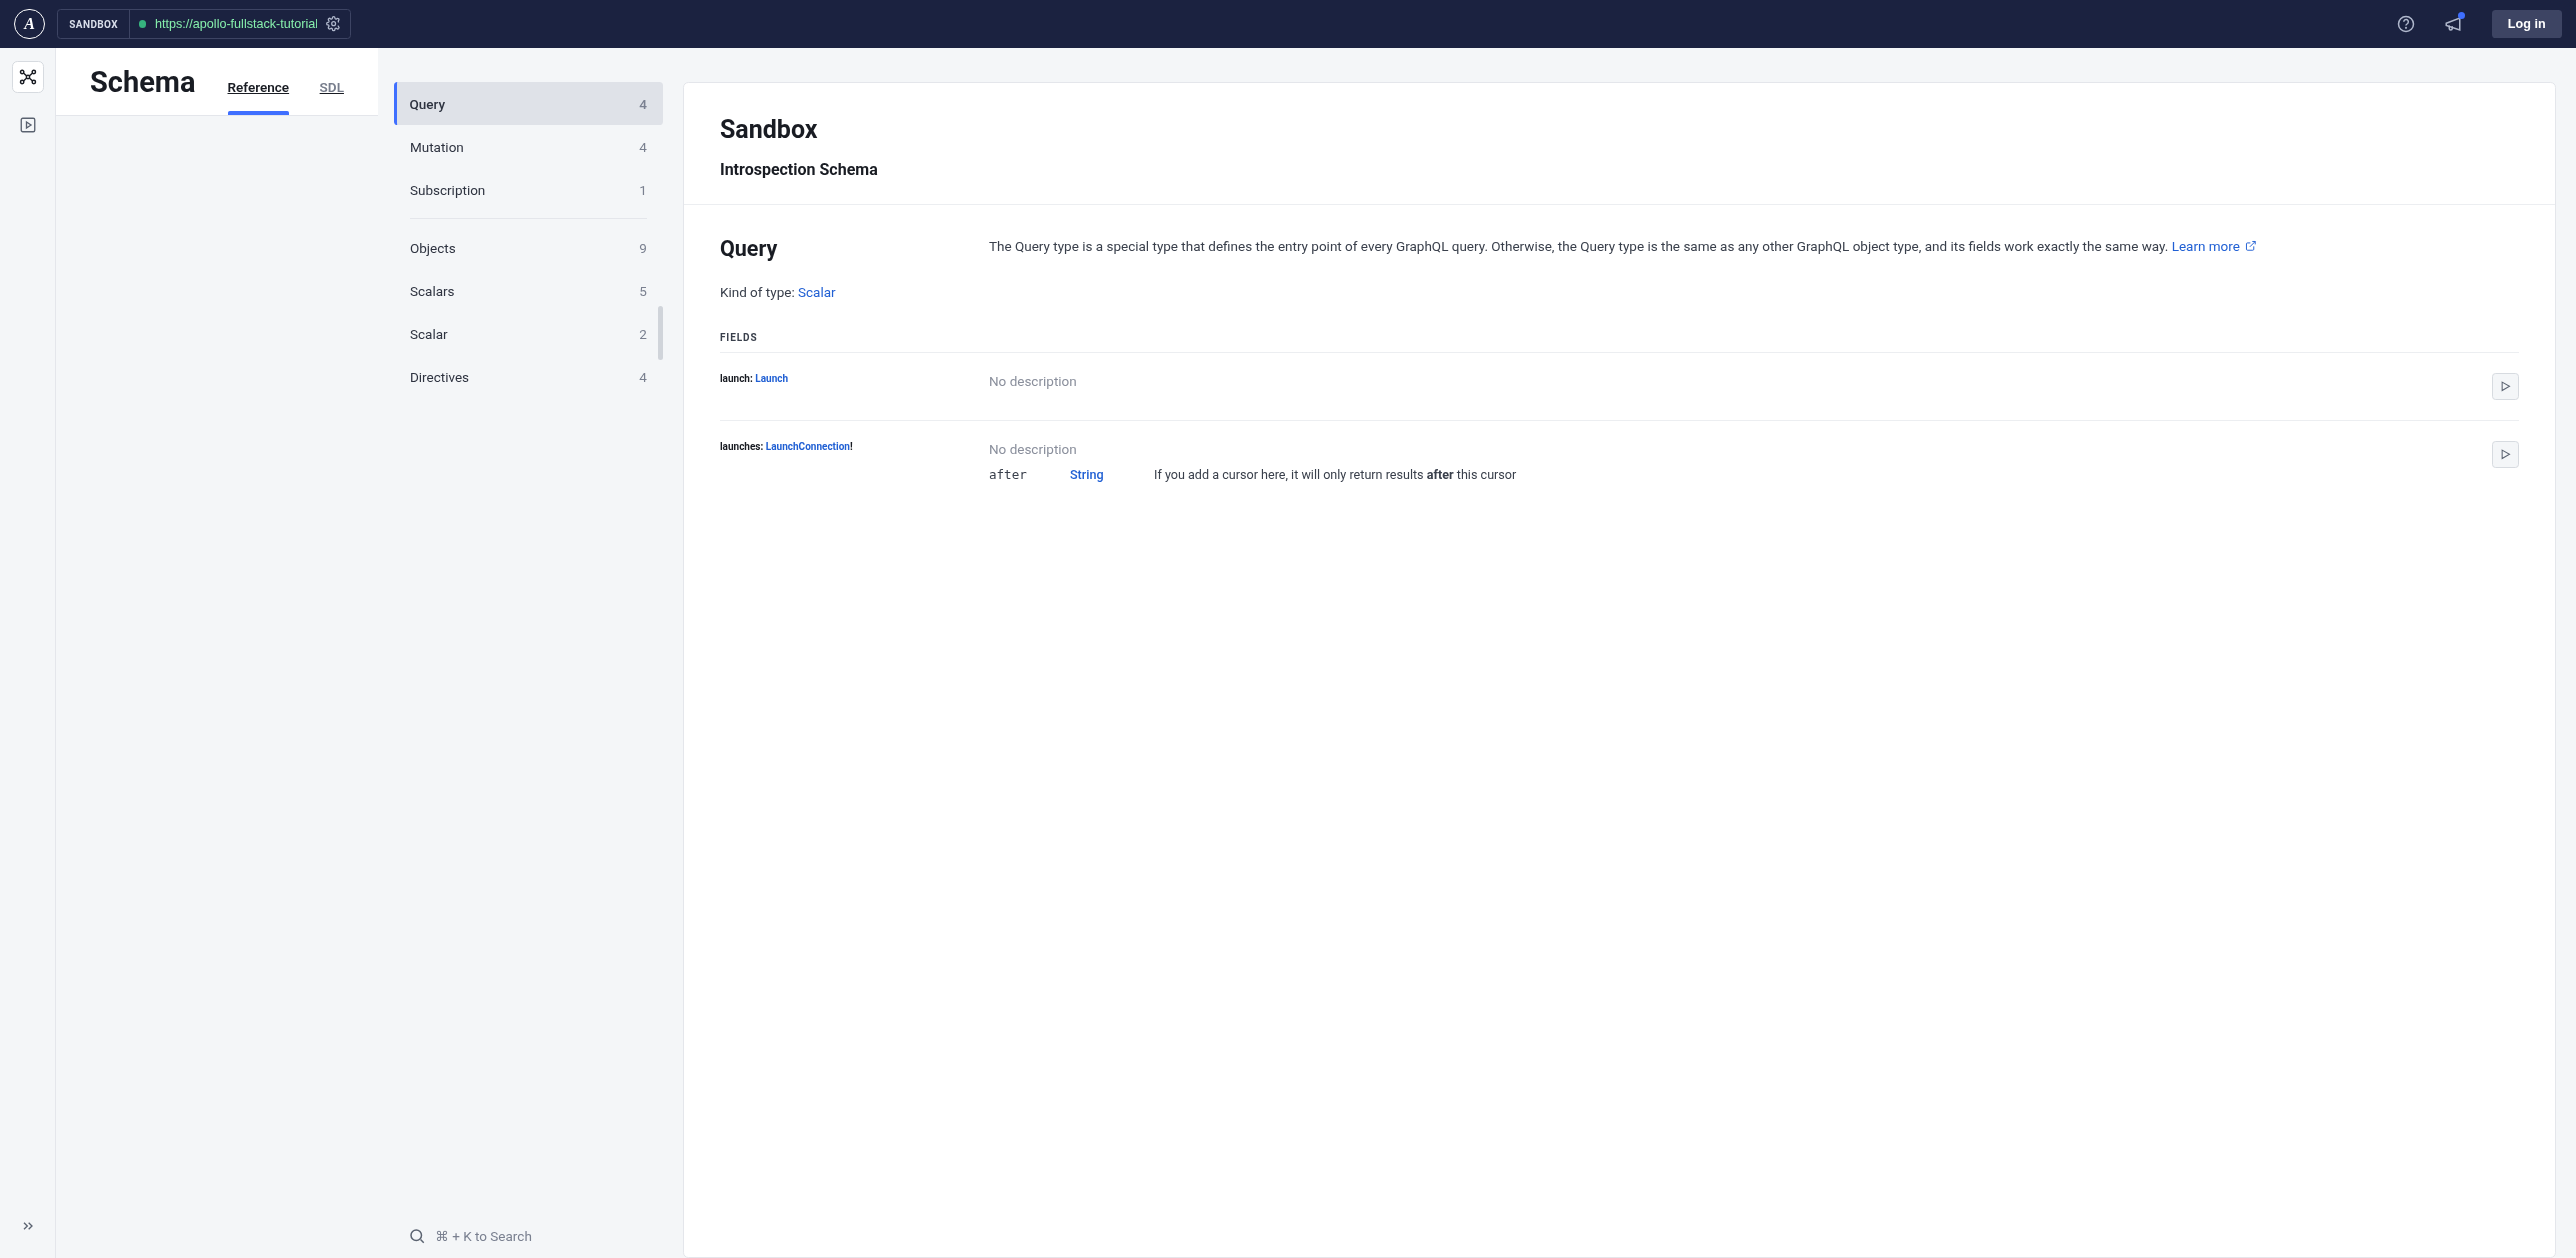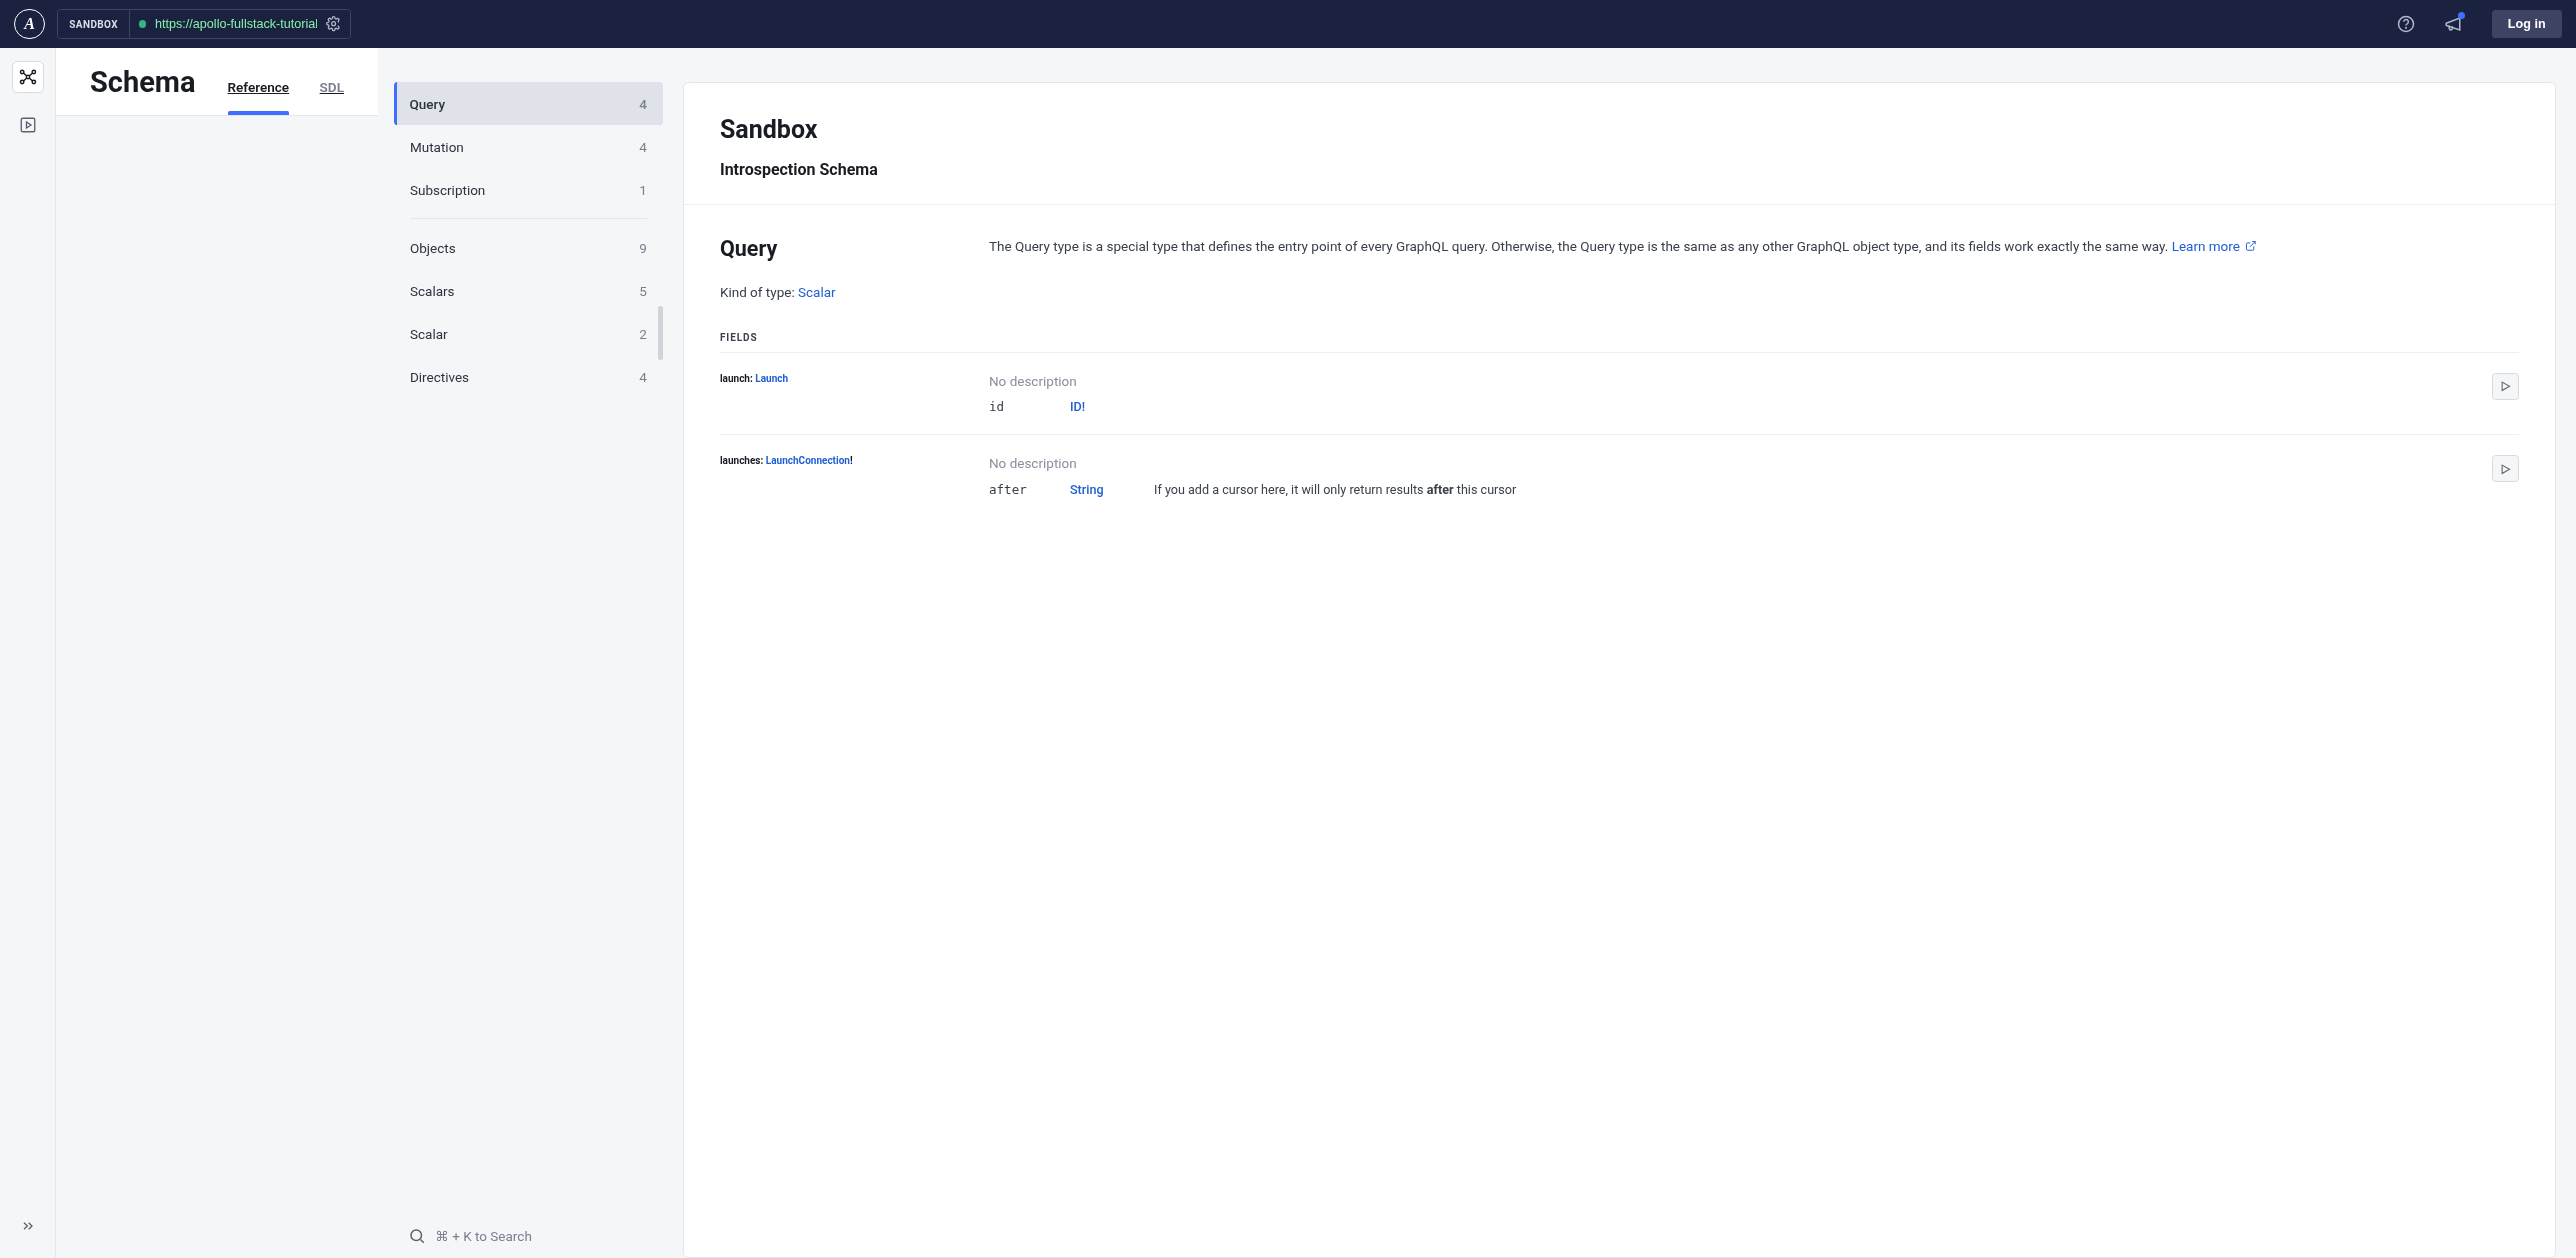--- a/index.html
+++ b/index.html
@@ -221,25 +221,20 @@
 
           <div class="fields-label">FIELDS</div>
 
           <div class="field-block">
             <div class="field-top">
               <div class="field-sig">
                 <span>launch</span><span class="punct">: </span><a class="type-link">Launch</a><span class="punct"></span>
               </div>
               <div class="field-desc-col">
                 <div class="field-nodesc">No description</div>
-                <div class="arg-row">
-                  <div class="arg-name">id</div>
-                  <div class="arg-type"><a class="link">ID</a><span>!</span></div>
-                  <div class="arg-desc"></div>
-                </div>
               </div>
               <div class="play-btn">
                 <svg width="12.6" height="12.6" viewBox="0 0 24 24" fill="none" stroke="currentColor" stroke-width="2">
                     <path d="M6 4l14 8-14 8V4z"></path>
                   </svg>
               </div>
             </div>
           </div>
 
           <div class="field-block">

